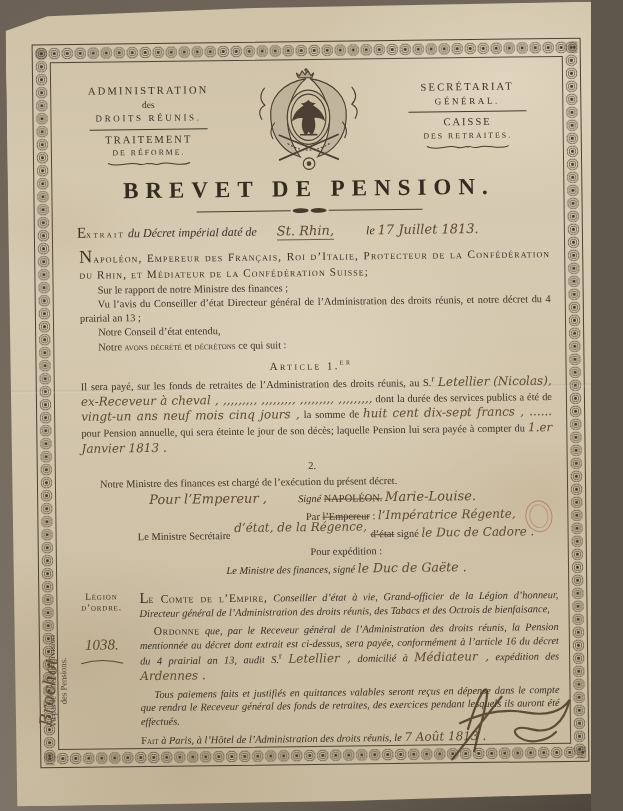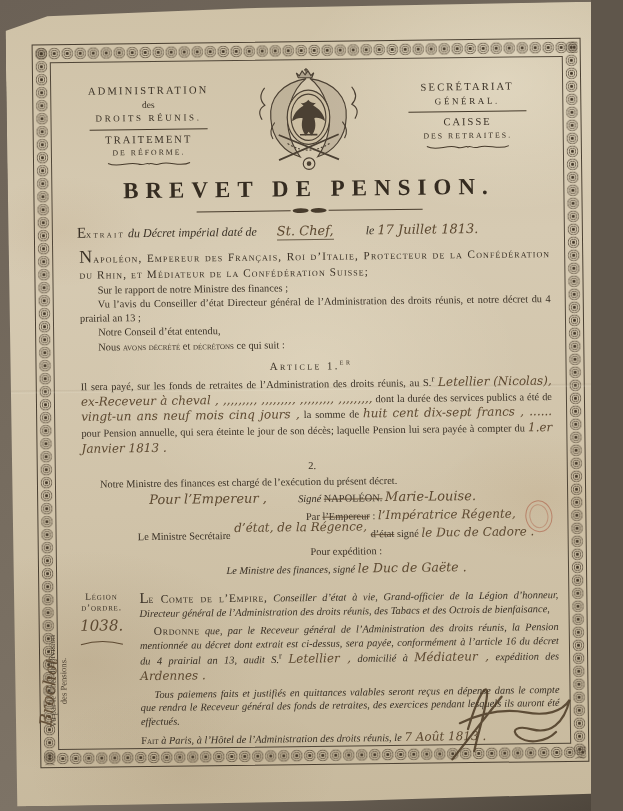--- a/index.html
+++ b/index.html
@@ -84,21 +84,21 @@
   .sl3{text-align:center;padding-left:46px;}
   .sl3 .hand{font-size:12px;}
   .interline{font-size:8px;position:relative;top:-7px;margin:0 1px;}
   .sl4{text-align:center;padding-left:66px;margin-top:3px;}
   .sl5{text-align:center;padding-left:66px;margin-top:2px;}
   .sl5 .hand{font-size:12.5px;}
 
   .order{display:flex;margin-top:10px;}
   .order-margin{width:64px;flex:none;text-align:center;padding-top:2px;}
   .om1{font-size:9.5px;letter-spacing:.8px;line-height:1.15;}
-  .om-num{font-size:15px;margin-top:3px;}
+  .om-num{font-size:15px;margin-top:22px;font-family:Liberation Serif, serif;}
   .order-body{flex:1;padding-left:6px;}
   .op{text-align:justify;margin-top:3px;}
   .cap2{font-size:15px;line-height:0;}
   .lead{font-size:11.5px;letter-spacing:.6px;}
   .ind{text-indent:14px;}
   .op4{margin-top:5px;}
   .op4 .hand{font-size:12.5px;}
   .order-body .hand{font-size:12px;}
 
   .side-note{position:absolute;left:34px;top:748px;width:150px;
@@ -175,35 +175,35 @@
           <ellipse cx="106" cy="4.5" rx="8" ry="2.4" fill="#473b2c"></ellipse>
           <ellipse cx="124" cy="4.5" rx="8" ry="2.4" fill="#473b2c"></ellipse>
           <path d="M134 4.5 H228" stroke="#473b2c" stroke-width="1"></path>
         </svg>
       </div>
 
       <div class="extrait">
         <span class="cap">E</span><span class="scx">xtrait</span>
         <span class="it">du Décret impérial daté de</span>
         <span class="gap1"></span>
-        <span class="hand uline">St. Chef,</span>
+        <span class="hand uline">St. Rhin,</span>
         <span class="gap2"></span>
         <span class="it">le</span>
         <span class="hand">17 Juillet 1813.</span>
       </div>
 
       <div class="preamble">
         <div class="napol sc">
           <span class="bigcap">N</span><span>apoléon, Empereur des Français, Roi d’Italie, Protecteur de la Confédération du Rhin, et Médiateur de la Confédération Suisse;</span>
         </div>
         <div class="pline">Sur le rapport de notre Ministre des finances ;</div>
         <div class="pline">Vu l’avis du Conseiller d’état Directeur général de l’Administration des droits réunis, et notre décret du 4 prairial an 13 ;</div>
         <div class="pline">Notre Conseil d’état entendu,</div>
         <div class="pline">
-          <span>Nous </span><span class="sc">avons décrété</span><span> et </span><span class="sc">décrétons</span><span> ce qui suit :</span>
+          <span>Notre </span><span class="sc">avons décrété</span><span> et </span><span class="sc">décrétons</span><span> ce qui suit :</span>
         </div>
       </div>
 
       <div class="art-head sc">
         <span>Article</span>
         <span>1.</span><sup>er</sup>
       </div>
 
       <div class="art-body">
         <span>Il sera payé, sur les fonds de retraites de l’Administration des droits réunis, au S.</span><sup>r</sup>

